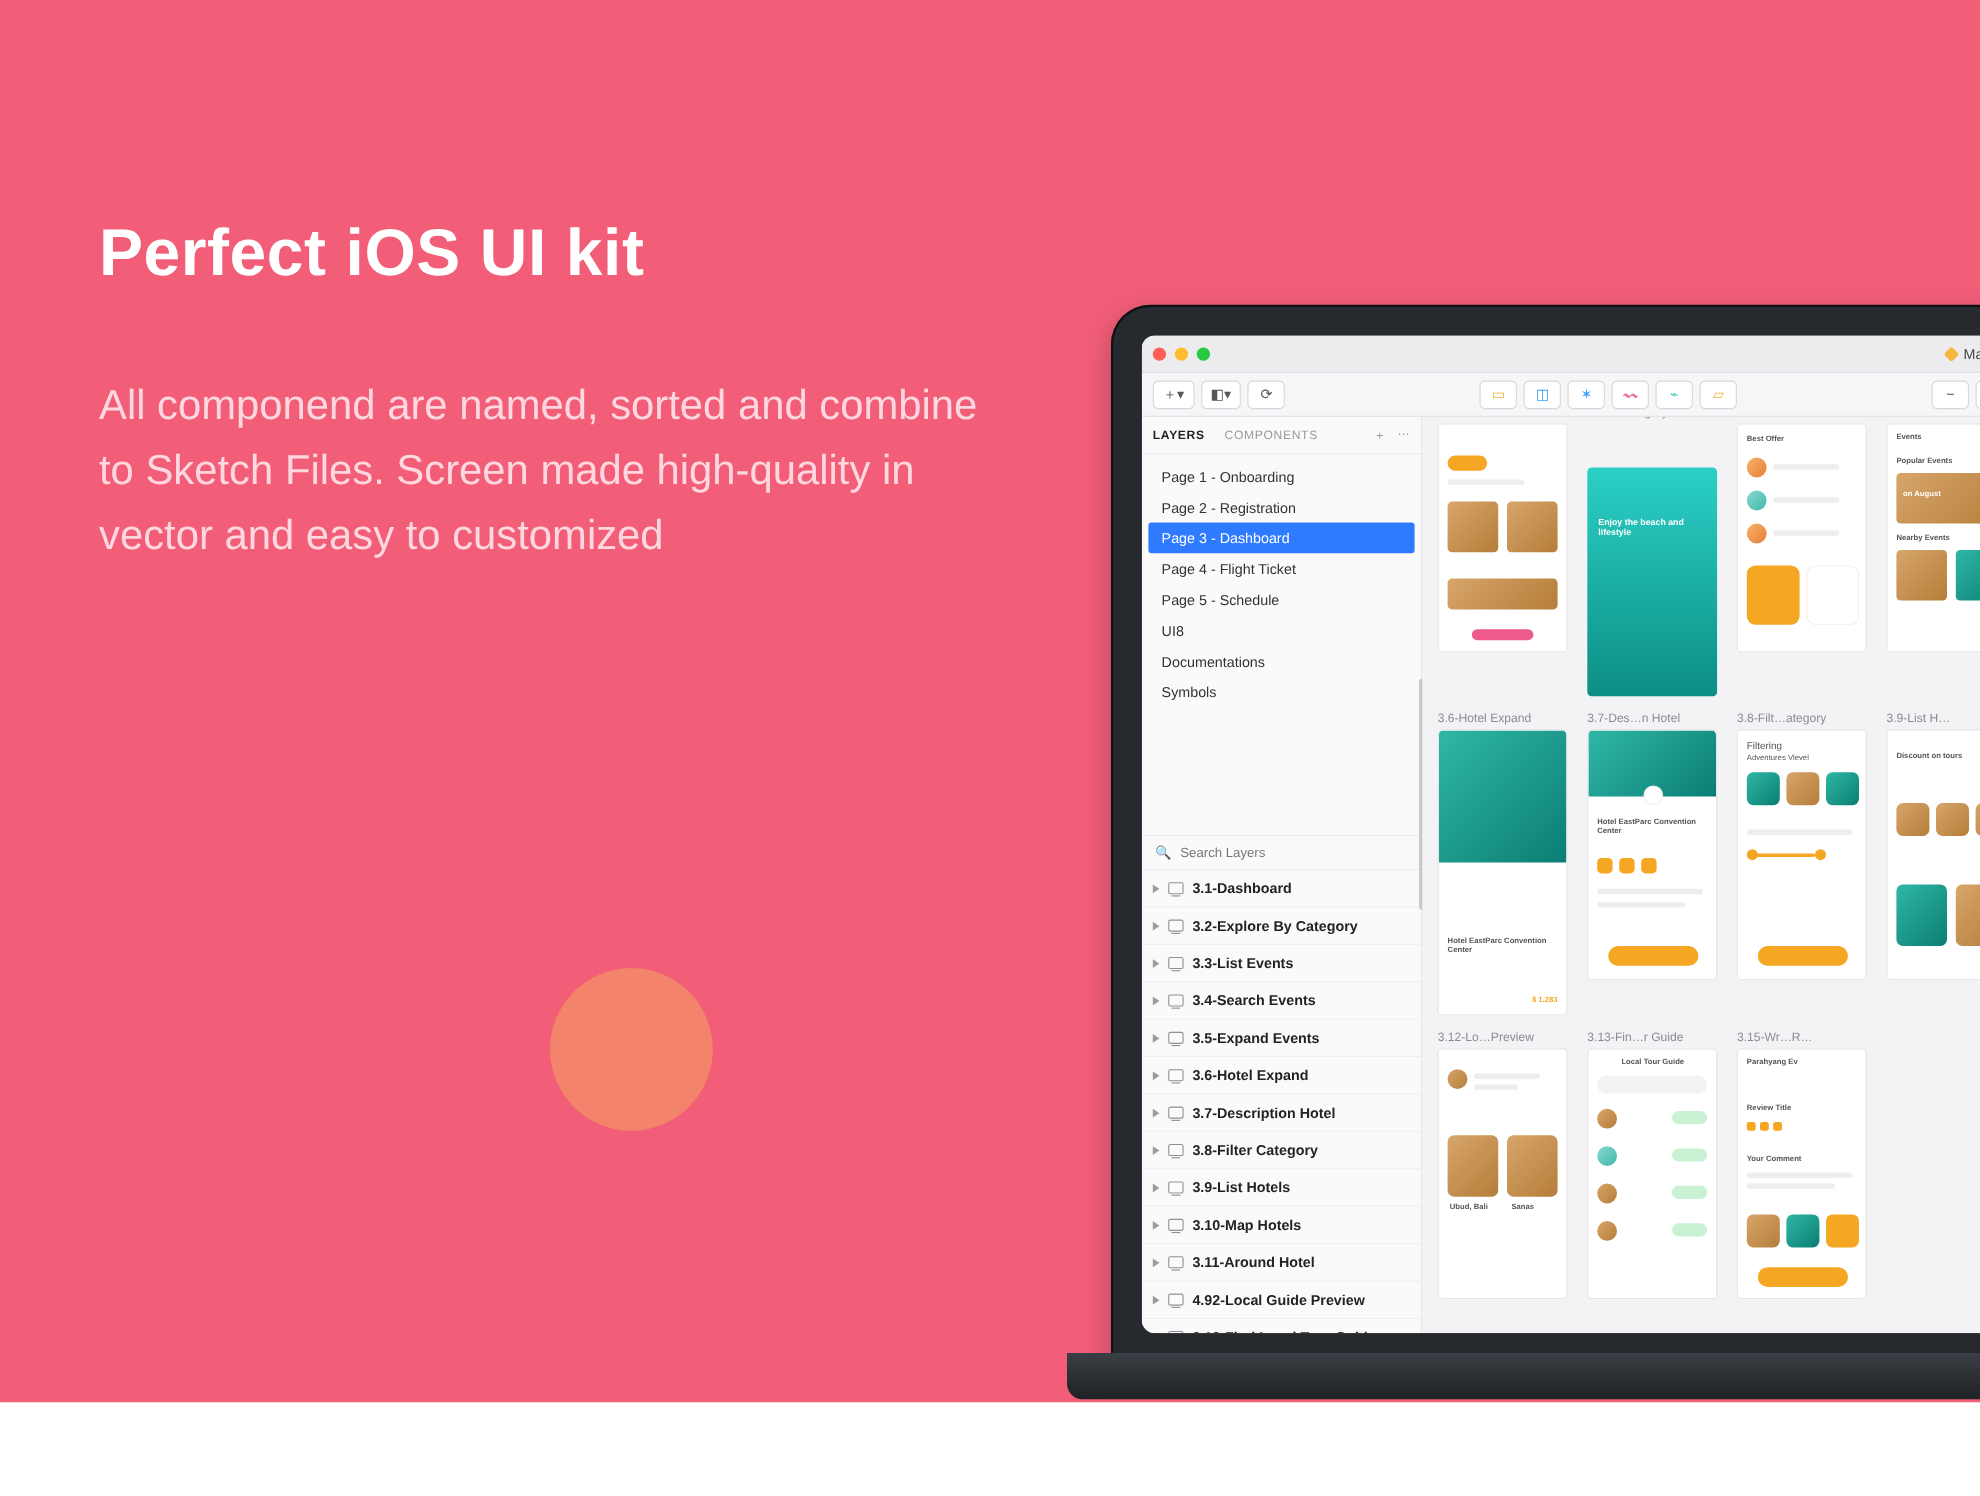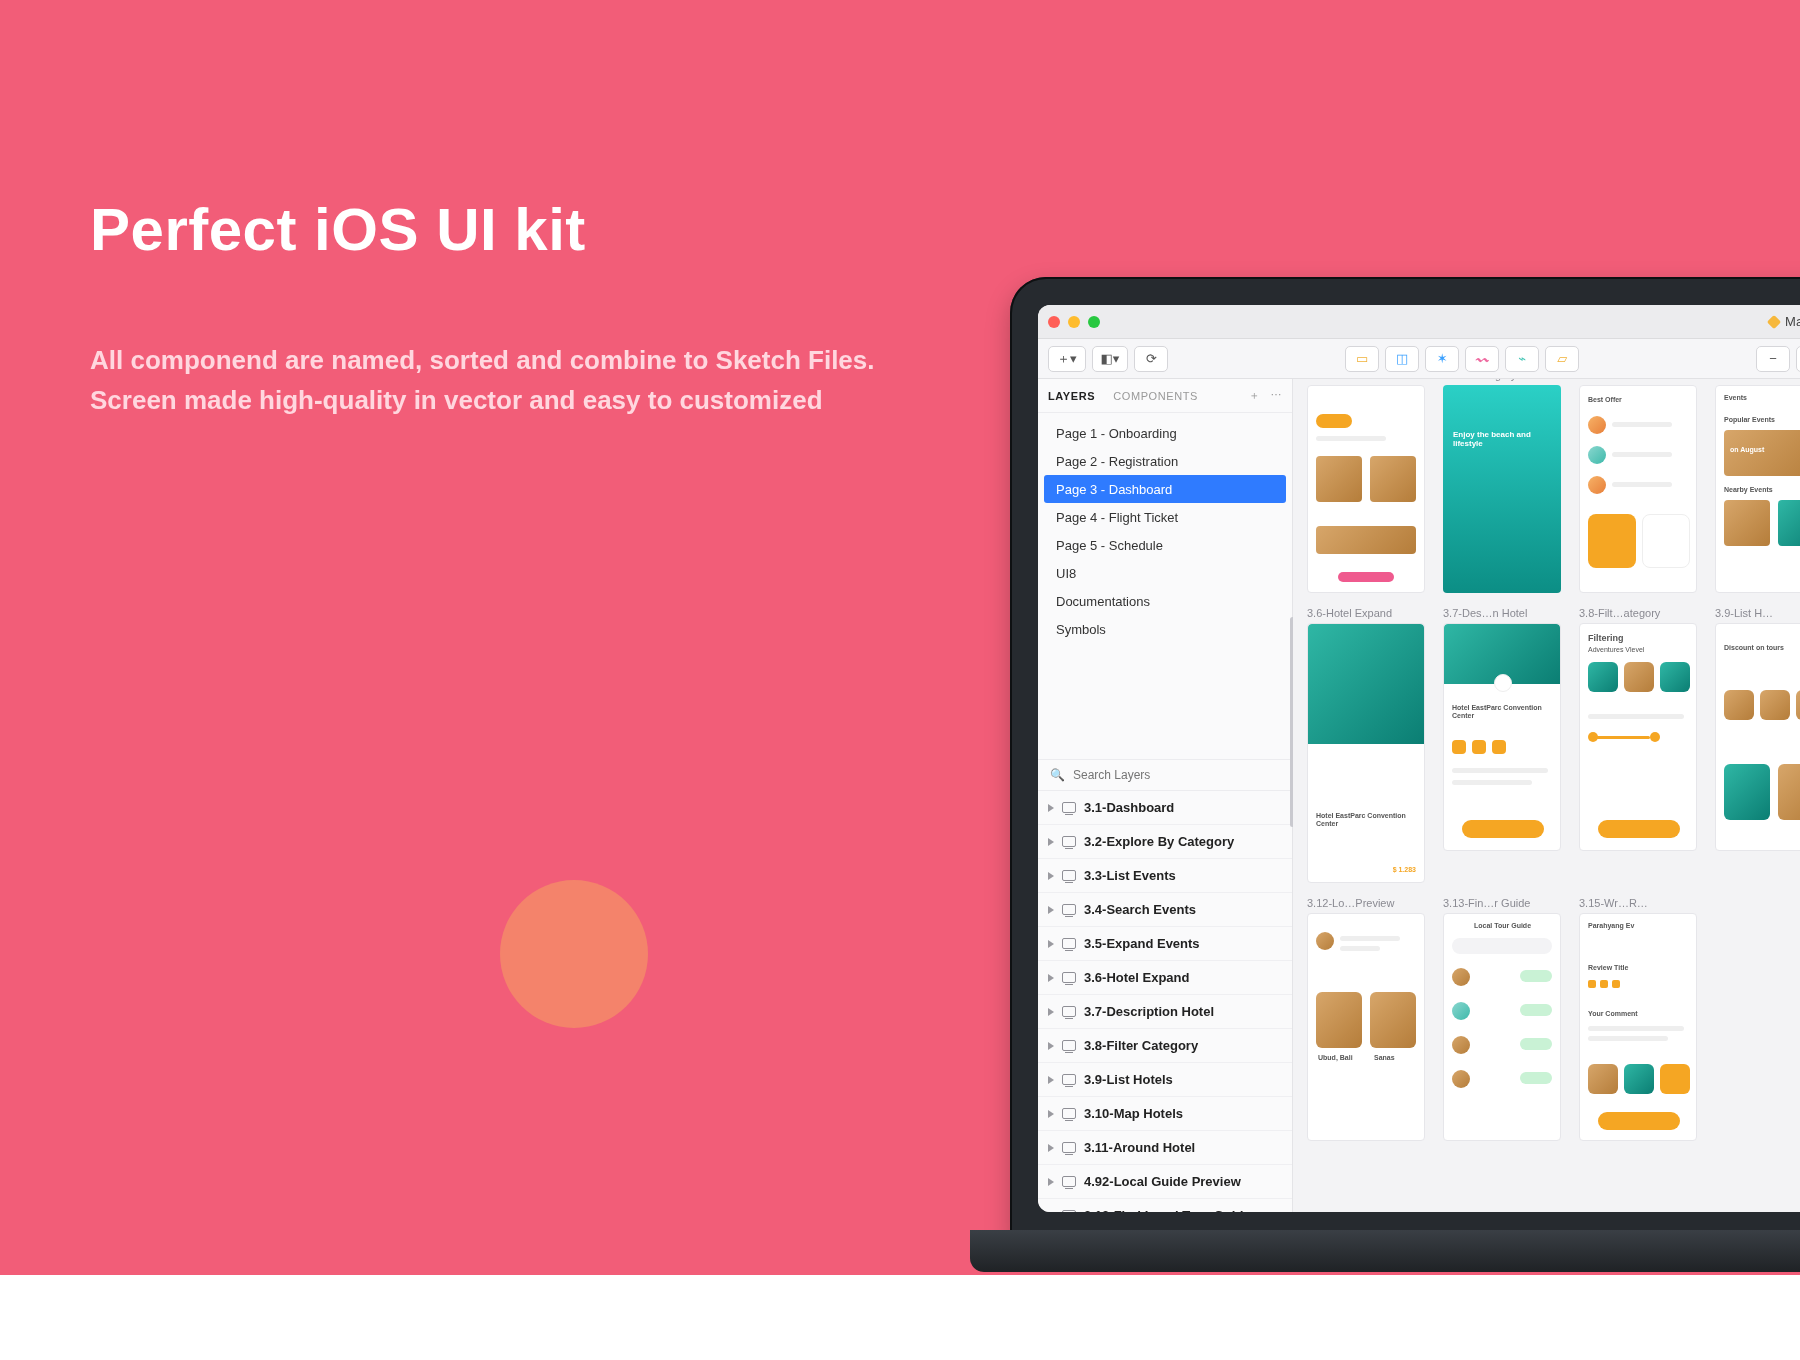--- a/index.html
+++ b/index.html
@@ -13,21 +13,21 @@
   .stage-bottom {
     position: absolute; left: 0; top: 1275px; width: 1800px; height: 85px; background:#fff;
   }
 
   .headline {
     position: absolute; left: 90px; top: 195px;
     color: #fff; font-weight: 800; font-size: 60px; letter-spacing: .5px;
   }
   .subhead {
     position: absolute; left: 90px; top: 340px; width: 820px;
-    color: #ffd7df; font-size: 26px; line-height: 1.55; font-weight: 700;
+    color: #ffd7df; font-size: 38px; line-height: 1.55; font-weight: 400;
   }
   .accent-circle {
     position: absolute; left: 500px; top: 880px; width: 148px; height: 148px;
     background: #f4836b; border-radius: 50%;
   }
 
   
   .laptop {
     position: absolute; left: 1010px; top: 277px; width: 840px; height: 1008px;
   }
@@ -123,21 +123,21 @@
   .shot .orange{background:#f5a623;}
   .shot .pink{background:#ef5a8e;}
   .shot .img{position:absolute;border-radius:4px;background:linear-gradient(135deg,#3bd1c8,#1e9e96);}
   .shot .img.sand{background:linear-gradient(135deg,#d7a66a,#b57d3a);}
   .shot .img.sea{background:linear-gradient(135deg,#2fb7a5,#0b7e73);}
   .shot .txt{position:absolute;font-size:7px;color:#555;line-height:1.1}
   .shot .txtw{color:#fff;font-weight:700}
   .shot .btn{position:absolute;height:18px;border-radius:10px;background:#f5a623;}
   .shot .chip{position:absolute;width:18px;height:18px;border-radius:50%;background:#eee;}
   .shot .line{position:absolute;height:5px;background:#eee;border-radius:3px;}
-  .full-sea{background:linear-gradient(180deg,#2bd0c6,#0c8e85)!important;border:none!important;}
+  .full-sea{background:linear-gradient(180deg,#2bd0c6,#0c8e85)!important;border:none!important;margin-top:40px;}
   .shot.full-sea .txtw{font-size:8px}
 
   
   .glyph{font-family:inherit}
 </style>
 </head>
 <body>
 
 <div class="stage">
   <h1 class="headline">Perfect iOS UI kit</h1>
@@ -372,21 +372,21 @@
                     <span class="pill orange" style="left:28px;top:116px;width:14px;height:14px;border-radius:4px"></span>
                     <span class="pill orange" style="left:48px;top:116px;width:14px;height:14px;border-radius:4px"></span>
                     <span class="line" style="left:8px;top:144px;width:96px"></span>
                     <span class="line" style="left:8px;top:156px;width:80px"></span>
                     <span class="btn" style="left:18px;bottom:12px;width:82px"></span>
                   </div>
                 </div>
                 <div class="art">
                   <div class="label">3.8-Filt…ategory</div>
                   <div class="shot">
-                    <span class="txt" style="left:8px;top:10px;font-weight:700;font-size:9px">Filtering</span>
+                    <span class="txt" style="left:8px;top:10px;font-weight:400;font-size:9px">Filtering</span>
                     <span class="txt" style="left:8px;top:22px">Adventures Vlevel</span>
                     <span class="img sea" style="left:8px;top:38px;width:30px;height:30px;border-radius:6px"></span>
                     <span class="img sand" style="left:44px;top:38px;width:30px;height:30px;border-radius:6px"></span>
                     <span class="img sea" style="left:80px;top:38px;width:30px;height:30px;border-radius:6px"></span>
                     <span class="line" style="left:8px;top:90px;width:96px"></span>
                     <span class="pill orange" style="left:8px;top:108px;width:10px;height:10px;border-radius:50%"></span>
                     <span class="pill orange" style="left:70px;top:108px;width:10px;height:10px;border-radius:50%"></span>
                     <span class="line" style="left:14px;top:112px;width:56px;background:#f5a623;height:3px"></span>
                     <span class="btn" style="left:18px;bottom:12px;width:82px"></span>
                   </div>

